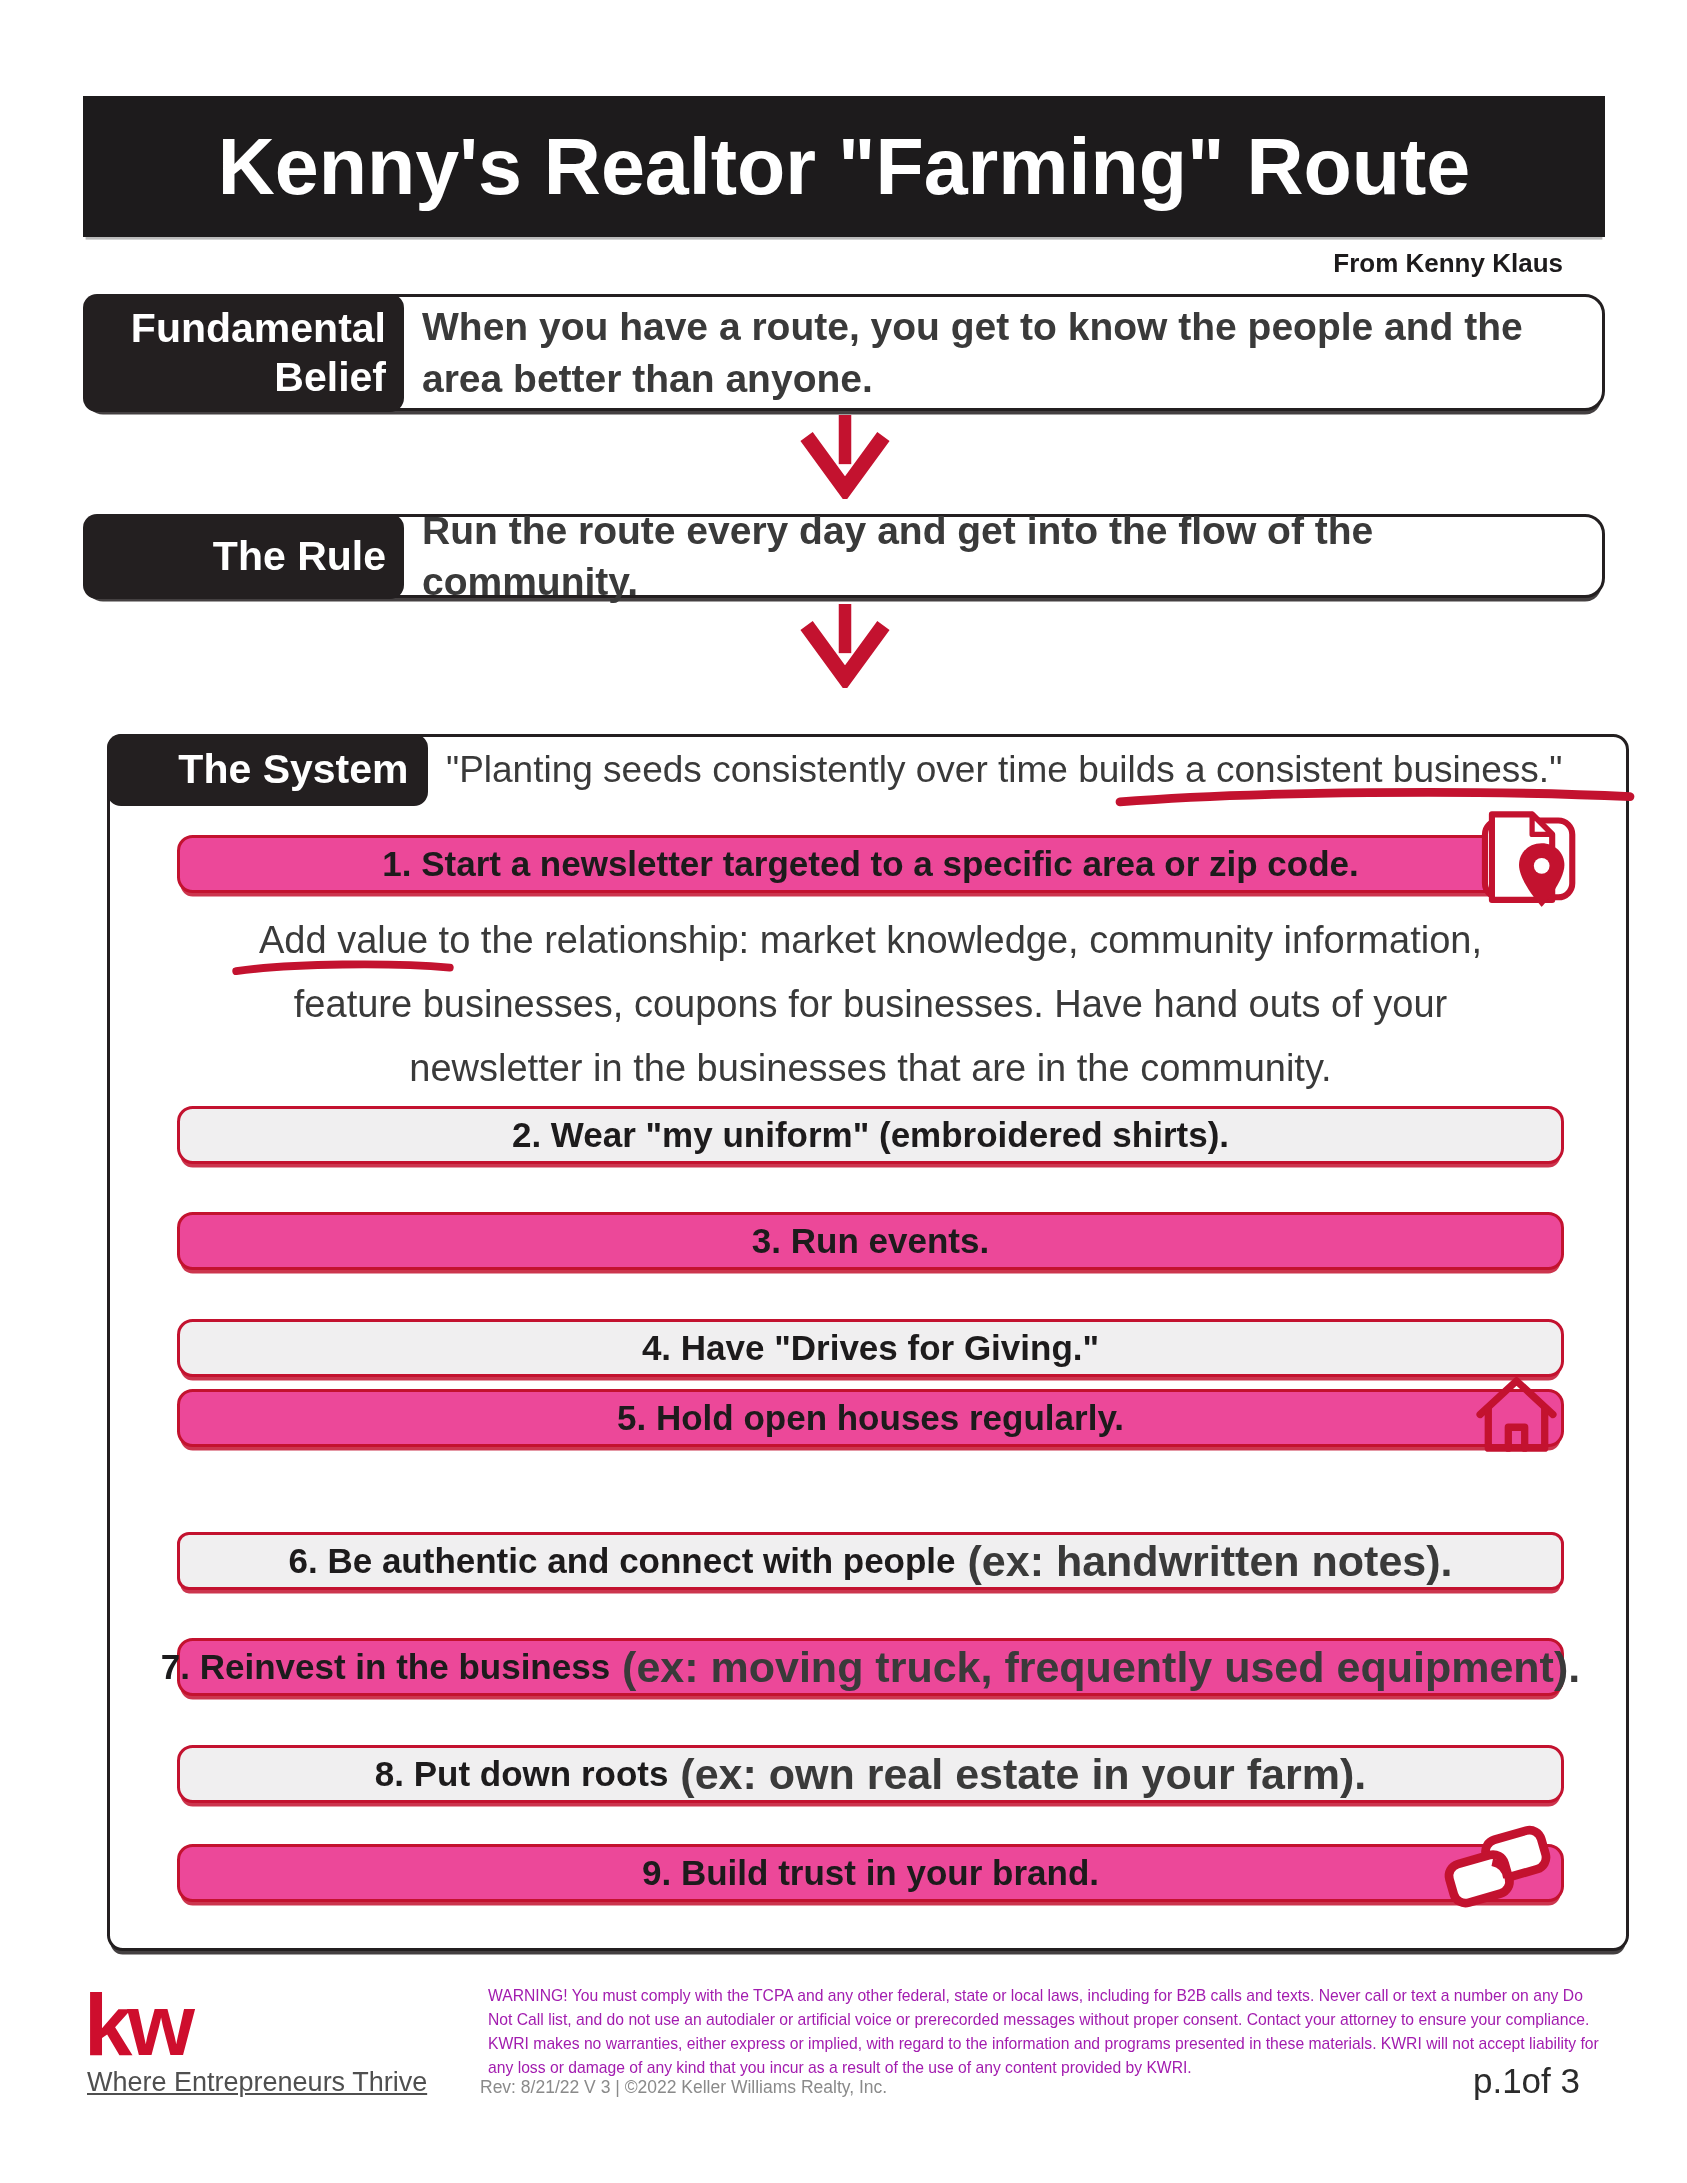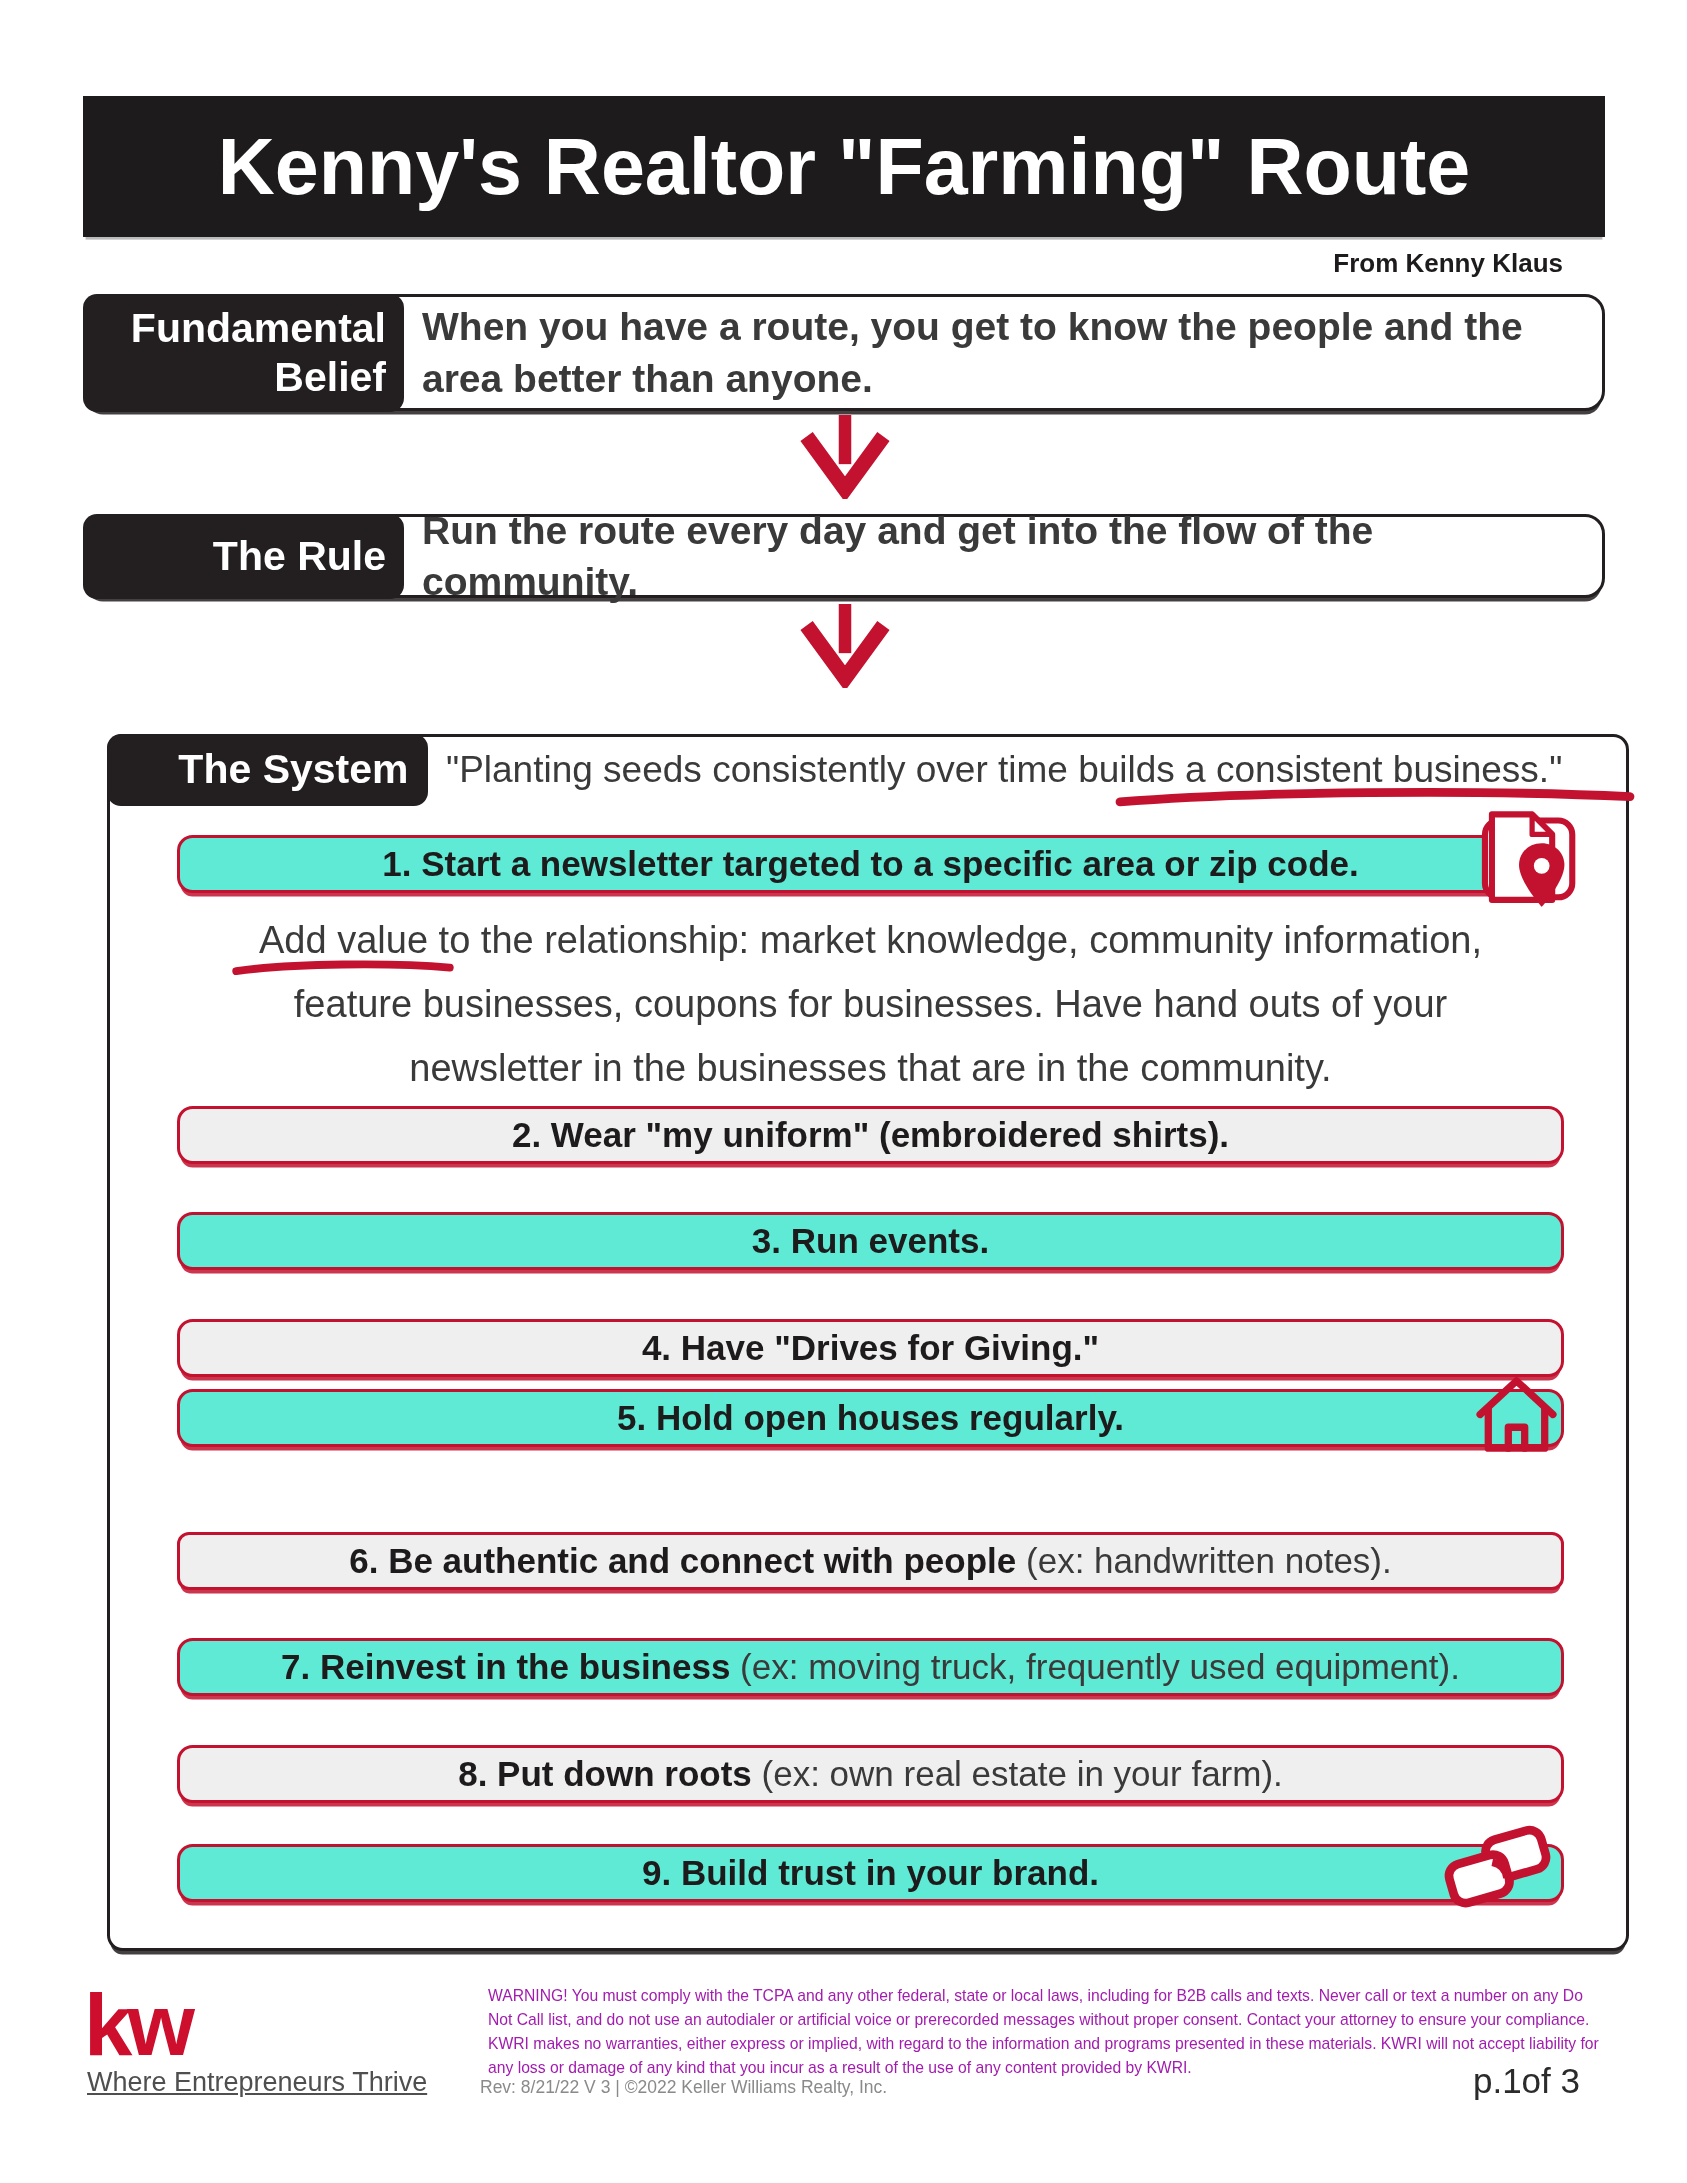--- a/index.html
+++ b/index.html
@@ -35,27 +35,27 @@
               border:3.5px solid #231f20;border-radius:15.7px;box-sizing:border-box;
               box-shadow:0 7px 0 -3.5px rgba(35,31,32,.85);margin-left:24px;}
   .system-label{position:absolute;left:-3.5px;top:-3.5px;width:321px;height:72px;background:#231f20;
                 border-radius:14px;display:flex;align-items:center;justify-content:flex-end;
                 padding-right:19px;box-sizing:border-box;color:#fff;font-weight:bold;font-size:41px;}
   .system-quote{position:absolute;left:336px;top:12.2px;font-weight:300;font-size:37px;
                 color:#3a3a3a;white-space:nowrap;}
   .quote-swoosh{position:absolute;left:1003px;top:49px;width:524px;height:23px;}
 
   
-  .item{position:absolute;left:67px;width:1387px;height:58px;background:#5eead4;
+  .item{position:absolute;left:67px;width:1387px;height:58px;background:#ec4899;
         border:3.5px solid #c3122f;border-radius:15.7px;box-sizing:border-box;
         display:flex;align-items:center;justify-content:center;
         box-shadow:0 7px 0 -3.5px rgba(195,18,47,.85);}
   .item.gray{background:#f0eff0;}
   .item-bold{font-weight:bold;font-size:35px;color:#1d1b1c;white-space:pre;}
-  .item-light{font-weight:400;font-size:35px;color:#3a3a3a;white-space:pre;}
+  .item-light{font-weight:700;font-size:43px;color:#3a3a3a;white-space:pre;}
   .item-icon{position:absolute;display:block;}
   .icon-document-location-icon{left:1277px;top:-30px;width:124px;height:114px;}
   .icon-house-icon{left:1291px;top:-23px;width:91px;height:91px;}
   .icon-handshake-icon{left:1258px;top:-23px;width:119px;height:87px;}
 
   .system-note{position:absolute;left:67px;top:171px;width:1387px;text-align:center;
                font-weight:300;font-size:38px;line-height:64px;color:#3a3a3a;white-space:pre-line;}
   .note-underline{position:absolute;left:121px;top:222px;width:224px;height:19px;}
 
   

